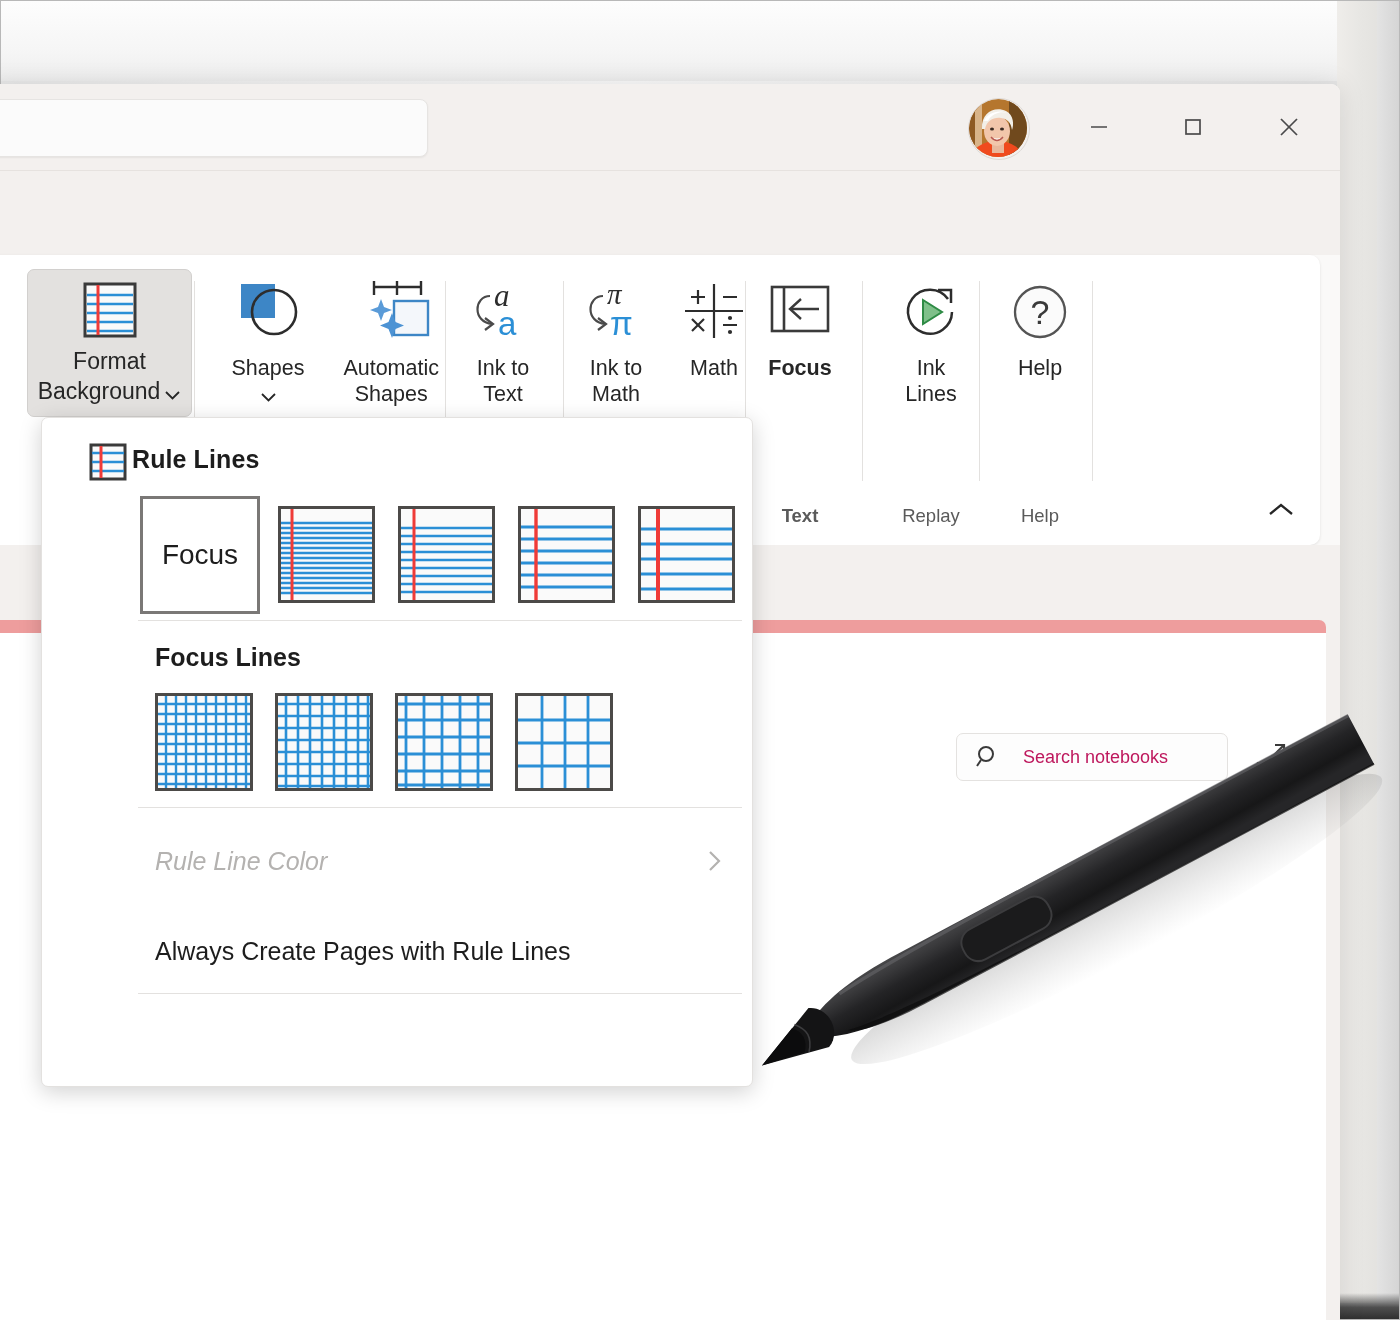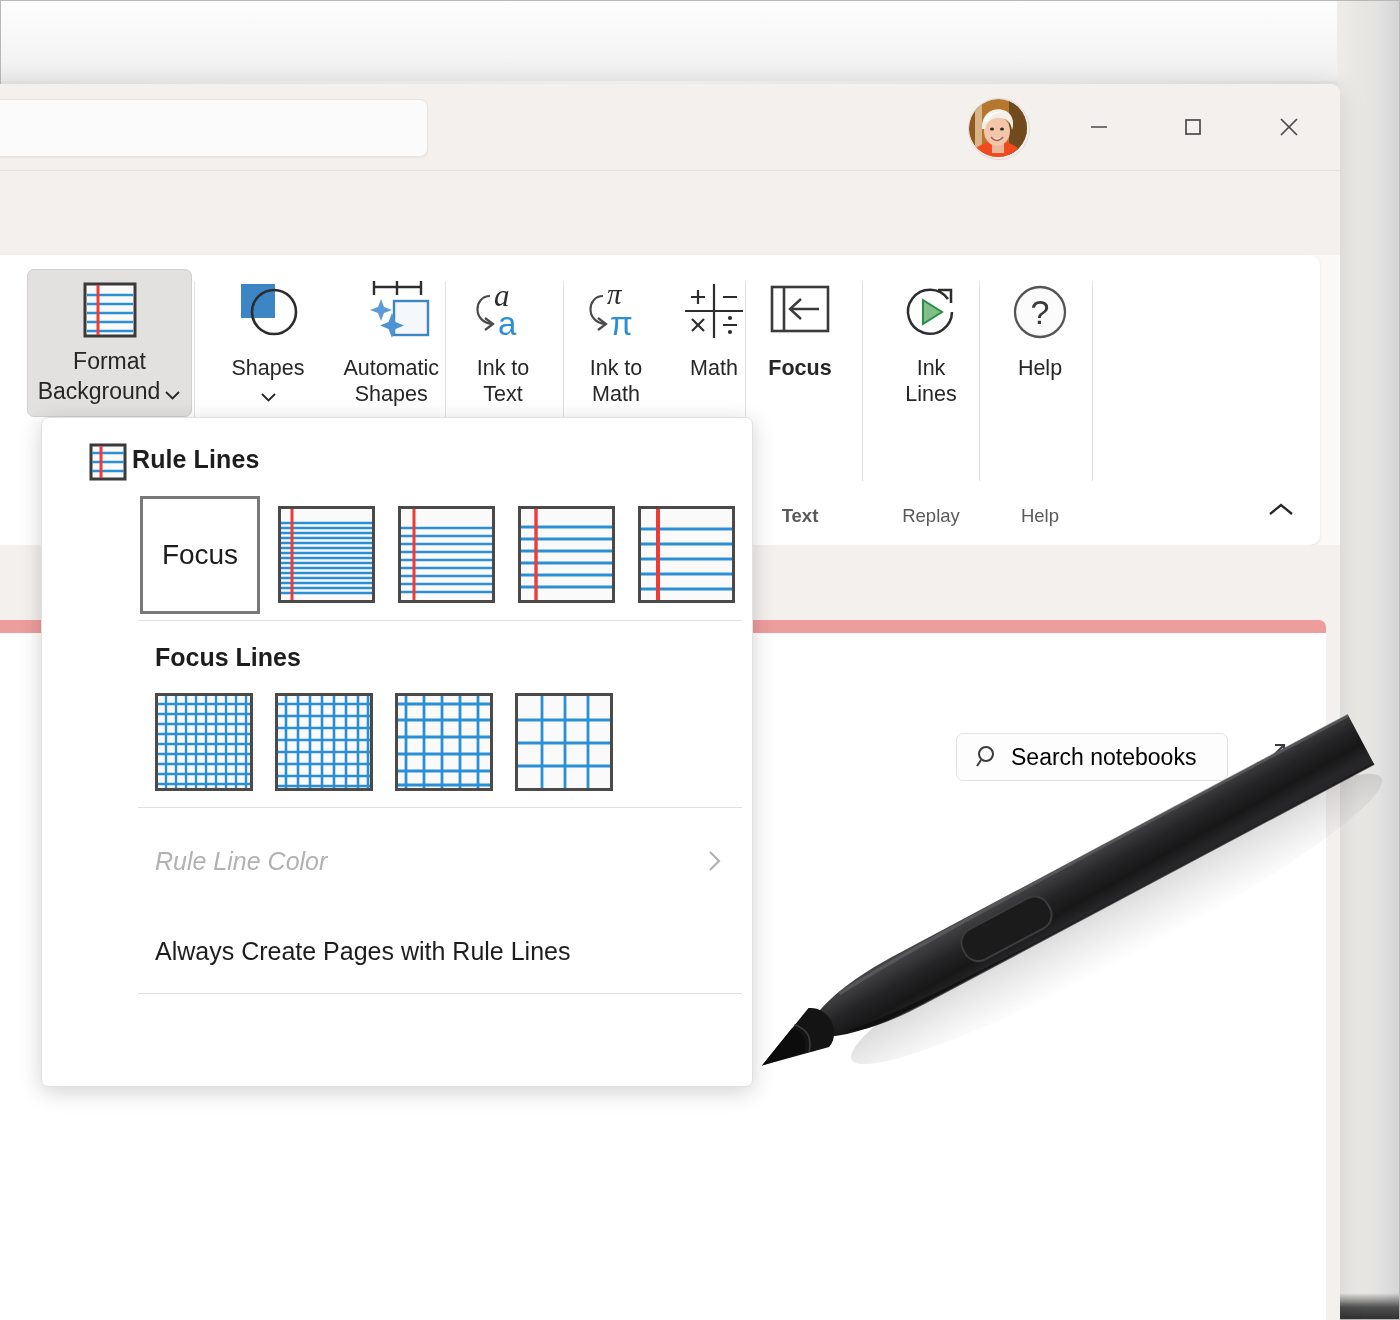--- a/index.html
+++ b/index.html
@@ -124,21 +124,21 @@
   #page-surface{
     position:absolute;left:0;top:88px;width:1340px;bottom:0;background:#ffffff;
   }
   #search-notebooks{
     position:absolute;left:970px;top:100px;width:272px;height:48px;
     background:#fdfdfd;border:1px solid #e4e2e0;border-radius:7px;
     display:flex;align-items:center;box-sizing:border-box;
     cursor:default;
   }
   #search-notebooks .sn-label{
-    font-size:23px;color:#000000;margin-left:10px;
+    font-size:18px;color:#be185d;margin-left:22px;
   }
   #expand-icon{position:absolute;left:1268px;top:108px;cursor:default;}
 
   
   #panel{
     position:absolute;left:41px;top:417px;width:712px;height:670px;
     background:#ffffff;border:1px solid #e3e1df;border-radius:7px;
     box-shadow:0 5px 22px rgba(0,0,0,.18);
     box-sizing:border-box;overflow:hidden;
   }

